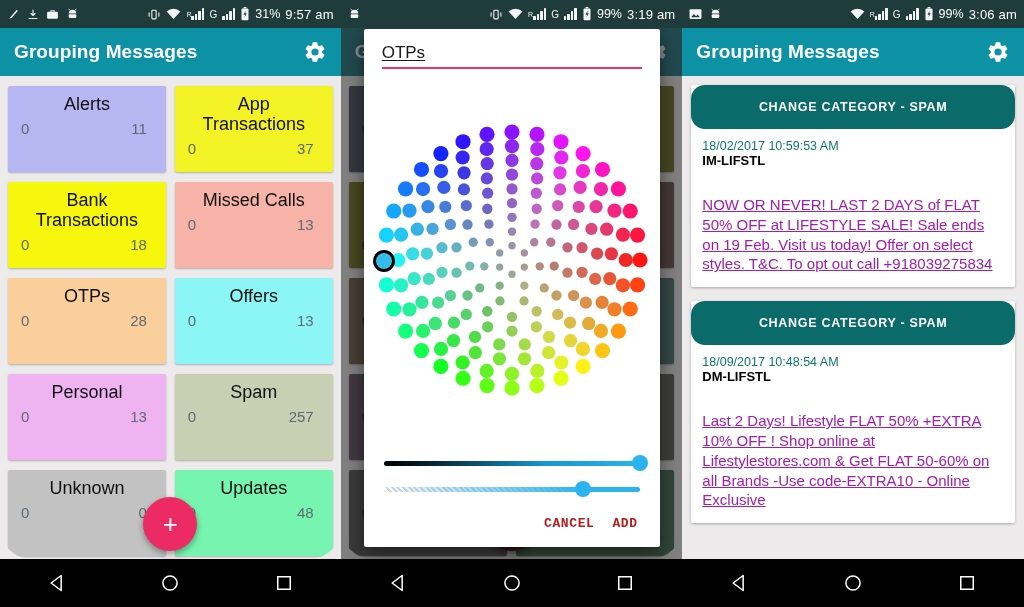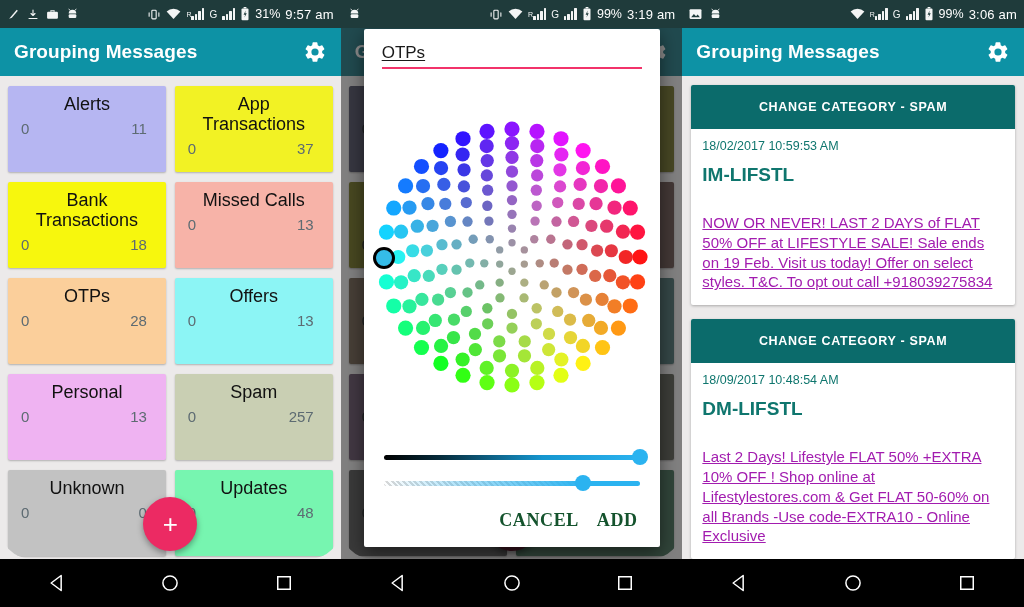--- a/index.html
+++ b/index.html
@@ -92,37 +92,37 @@
     background:
       linear-gradient(to right, rgba(43,179,240,0) 0%, rgba(43,179,240,1) 78%, rgba(43,179,240,1) 100%),
       repeating-linear-gradient(45deg, #d8d8d8 0 2px, #fff 2px 4px);
   }
   .thumb {
     position: absolute; width: 16px; height: 16px; border-radius: 50%;
     background: #2bb3f0; transform: translateX(-50%);
   }
   .dlg-actions { display: flex; justify-content: flex-end; gap: 18px; padding: 14px 4px 16px 0; }
   .dlg-actions button {
-    background: none; border: 0; color: #14532d; font-size: 18px; font-weight: bold;
-    letter-spacing: .6px; cursor: pointer; font-family: Liberation Serif, serif;
+    background: none; border: 0; color: #b91c1c; font-size: 13px; font-weight: bold;
+    letter-spacing: .6px; cursor: pointer; font-family: Liberation Mono, monospace;
   }
 
   
   .msg-wrap { padding: 9px 9px; height: calc(607px - 28px - 48px - 48px); overflow: hidden; }
   .msg-card {
     background: #fff; border-radius: 2px; box-shadow: 0 1px 3px rgba(0,0,0,.28);
     margin-bottom: 14px; overflow: hidden;
   }
   .msg-head {
     background: #0b6b6b; color: #fff; text-align: center; font-size: 12.5px;
-    font-weight: bold; letter-spacing: .7px; padding: 15px 6px;
+    font-weight: bold; letter-spacing: .7px; padding: 15px 6px; border-radius: 14px;
   }
   .msg-body { padding: 10px 11px 13px; }
   .msg-date { font-size: 12.5px; color: #0f766e; }
-  .msg-sender { font-size: 19px; color: #0f766e; font-weight: bold; margin-top: 11px; }
+  .msg-sender { font-size: 13px; color: #000000; font-weight: bold; }
   .msg-text { font-size: 15px; color: #a21caf; line-height: 1.32; margin-top: 27px; text-decoration: underline; }
 </style>
 </head>
 <body>
 
 <div class="screens">
 
   <div class="phone">
     <div class="statusbar">
       <div class="sb-left">

